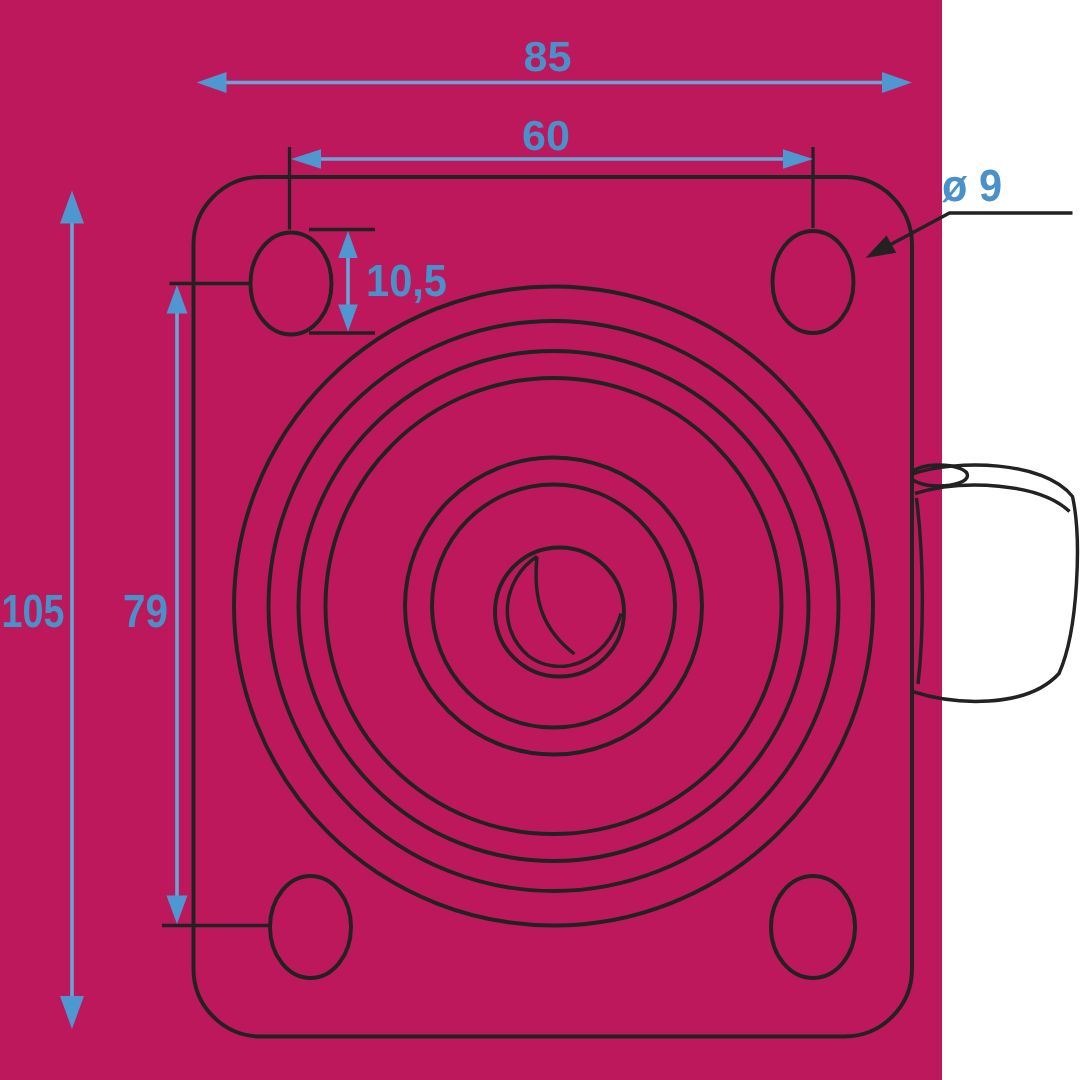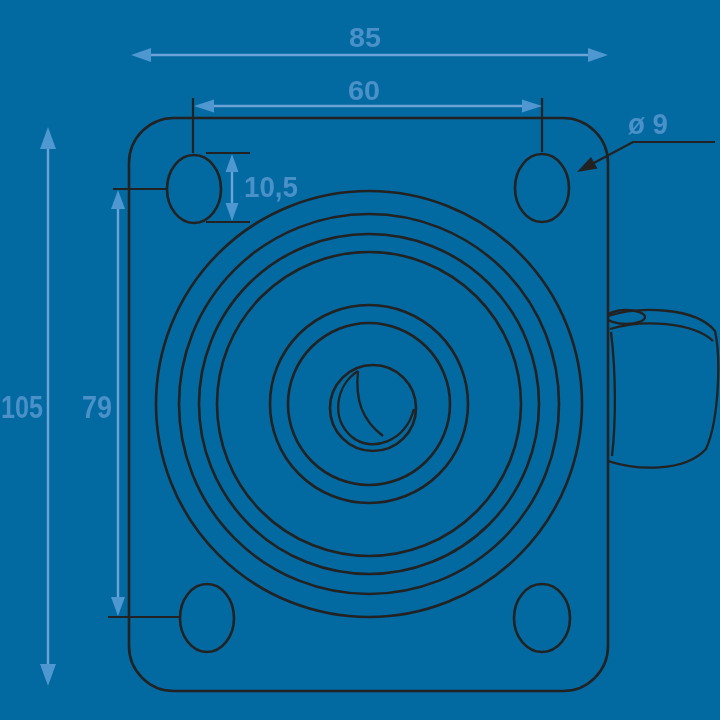--- a/index.html
+++ b/index.html
@@ -1,16 +1,16 @@
 <!DOCTYPE html>
 <html style="--ink: #222222; --dim-blue: #6ba3d6; --dim-arrow: #4f97d0; --dim-text: #4a90c9;"><head>
 <meta charset="utf-8">
 <style>
   html,body{margin:0;padding:0;background:#fff;width:720px;height:720px;overflow:hidden;}
-  .stage{position:relative;width:720px;height:720px;background:#0369a1;}
+  .stage{position:relative;width:628px;height:720px;background:#be185d;}
   svg{display:block;}
   .dim-text{
     font-family:"Liberation Sans", sans-serif;
     font-weight:bold;
     fill:var(--dim-text,#4a90c9);
   }
   .dim-line{stroke:var(--dim-blue,#6ba3d6);stroke-width:2.4;fill:none;}
   .dim-arrow{fill:var(--dim-arrow,#4f97d0);stroke:none;}
   .ext-line{stroke:var(--ink,#222);stroke-width:2.2;fill:none;}
   .ink{stroke:var(--ink,#222);fill:none;stroke-width:2.6;}

